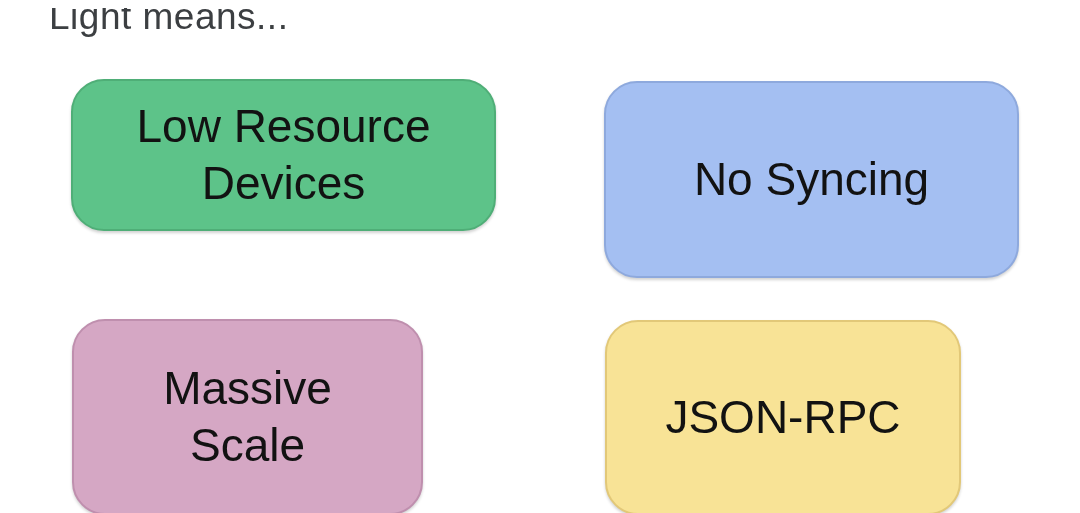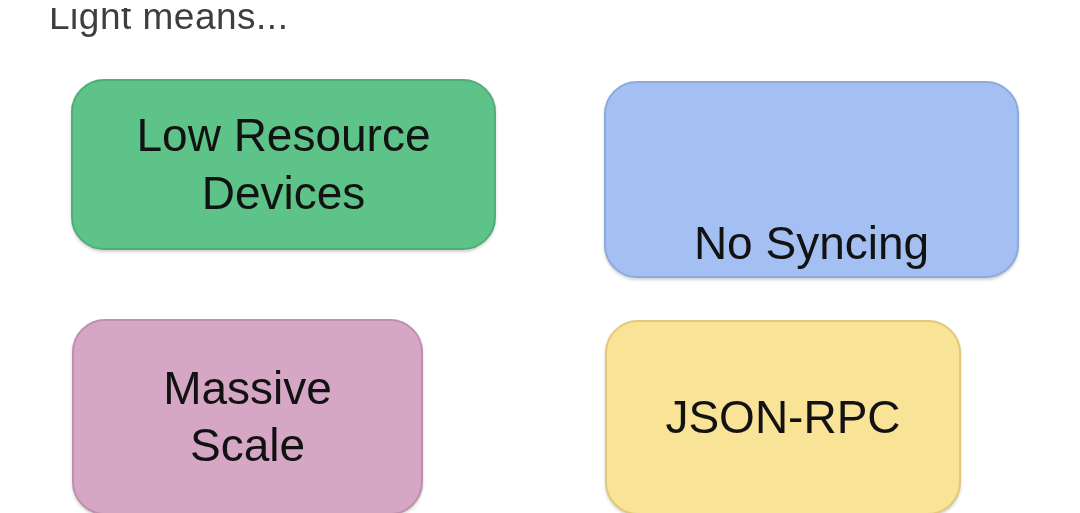--- a/index.html
+++ b/index.html
@@ -40,37 +40,37 @@
     box-shadow: 0 2px 3px rgba(0,0,0,0.18);
   }
 
   .box-label {
     font-size: 46px;
     line-height: 1.25;
     font-weight: 400;
     padding: 0 40px;
   }
 
-  .box-tl { left: 63px;  top: 71px;  width: 425px; height: 171px; }
+  .box-tl { left: 63px;  top: 71px;  width: 425px; height: 152px; }
   .box-tr { left: 596px; top: 73px;  width: 415px; height: 197px; }
   .box-bl { left: 64px;  top: 311px; width: 351px; height: 196px; }
   .box-br { left: 597px; top: 312px; width: 356px; height: 195px; }
 </style>
 </head>
 <body>
 
 <div class="slide" style="background-color: rgb(255, 255, 255);">
 
   <h1 class="slide-title" style="color: rgb(60, 63, 66);">Light means...</h1>
 
   <div class="box box-tl" style="background-color: rgb(93, 195, 137); border-color: rgb(79, 174, 119);">
     <span class="box-label" style="color: rgb(18, 18, 18);">Low Resource Devices</span>
   </div>
 
-  <div class="box box-tr" style="background-color: rgb(164, 191, 242); border-color: rgb(142, 169, 221); align-items: flex-end;">
+  <div class="box box-tr" style="background-color: rgb(164, 191, 242); border-color: rgb(142, 169, 221);">
     <span class="box-label" style="color: rgb(18, 18, 18);">No Syncing</span>
   </div>
 
   <div class="box box-bl" style="background-color: rgb(213, 167, 196); border-color: rgb(191, 143, 174);">
     <span class="box-label" style="color: rgb(18, 18, 18);">Massive Scale</span>
   </div>
 
   <div class="box box-br" style="background-color: rgb(248, 227, 150); border-color: rgb(226, 200, 120);">
     <span class="box-label" style="color: rgb(18, 18, 18);">JSON-RPC</span>
   </div>

